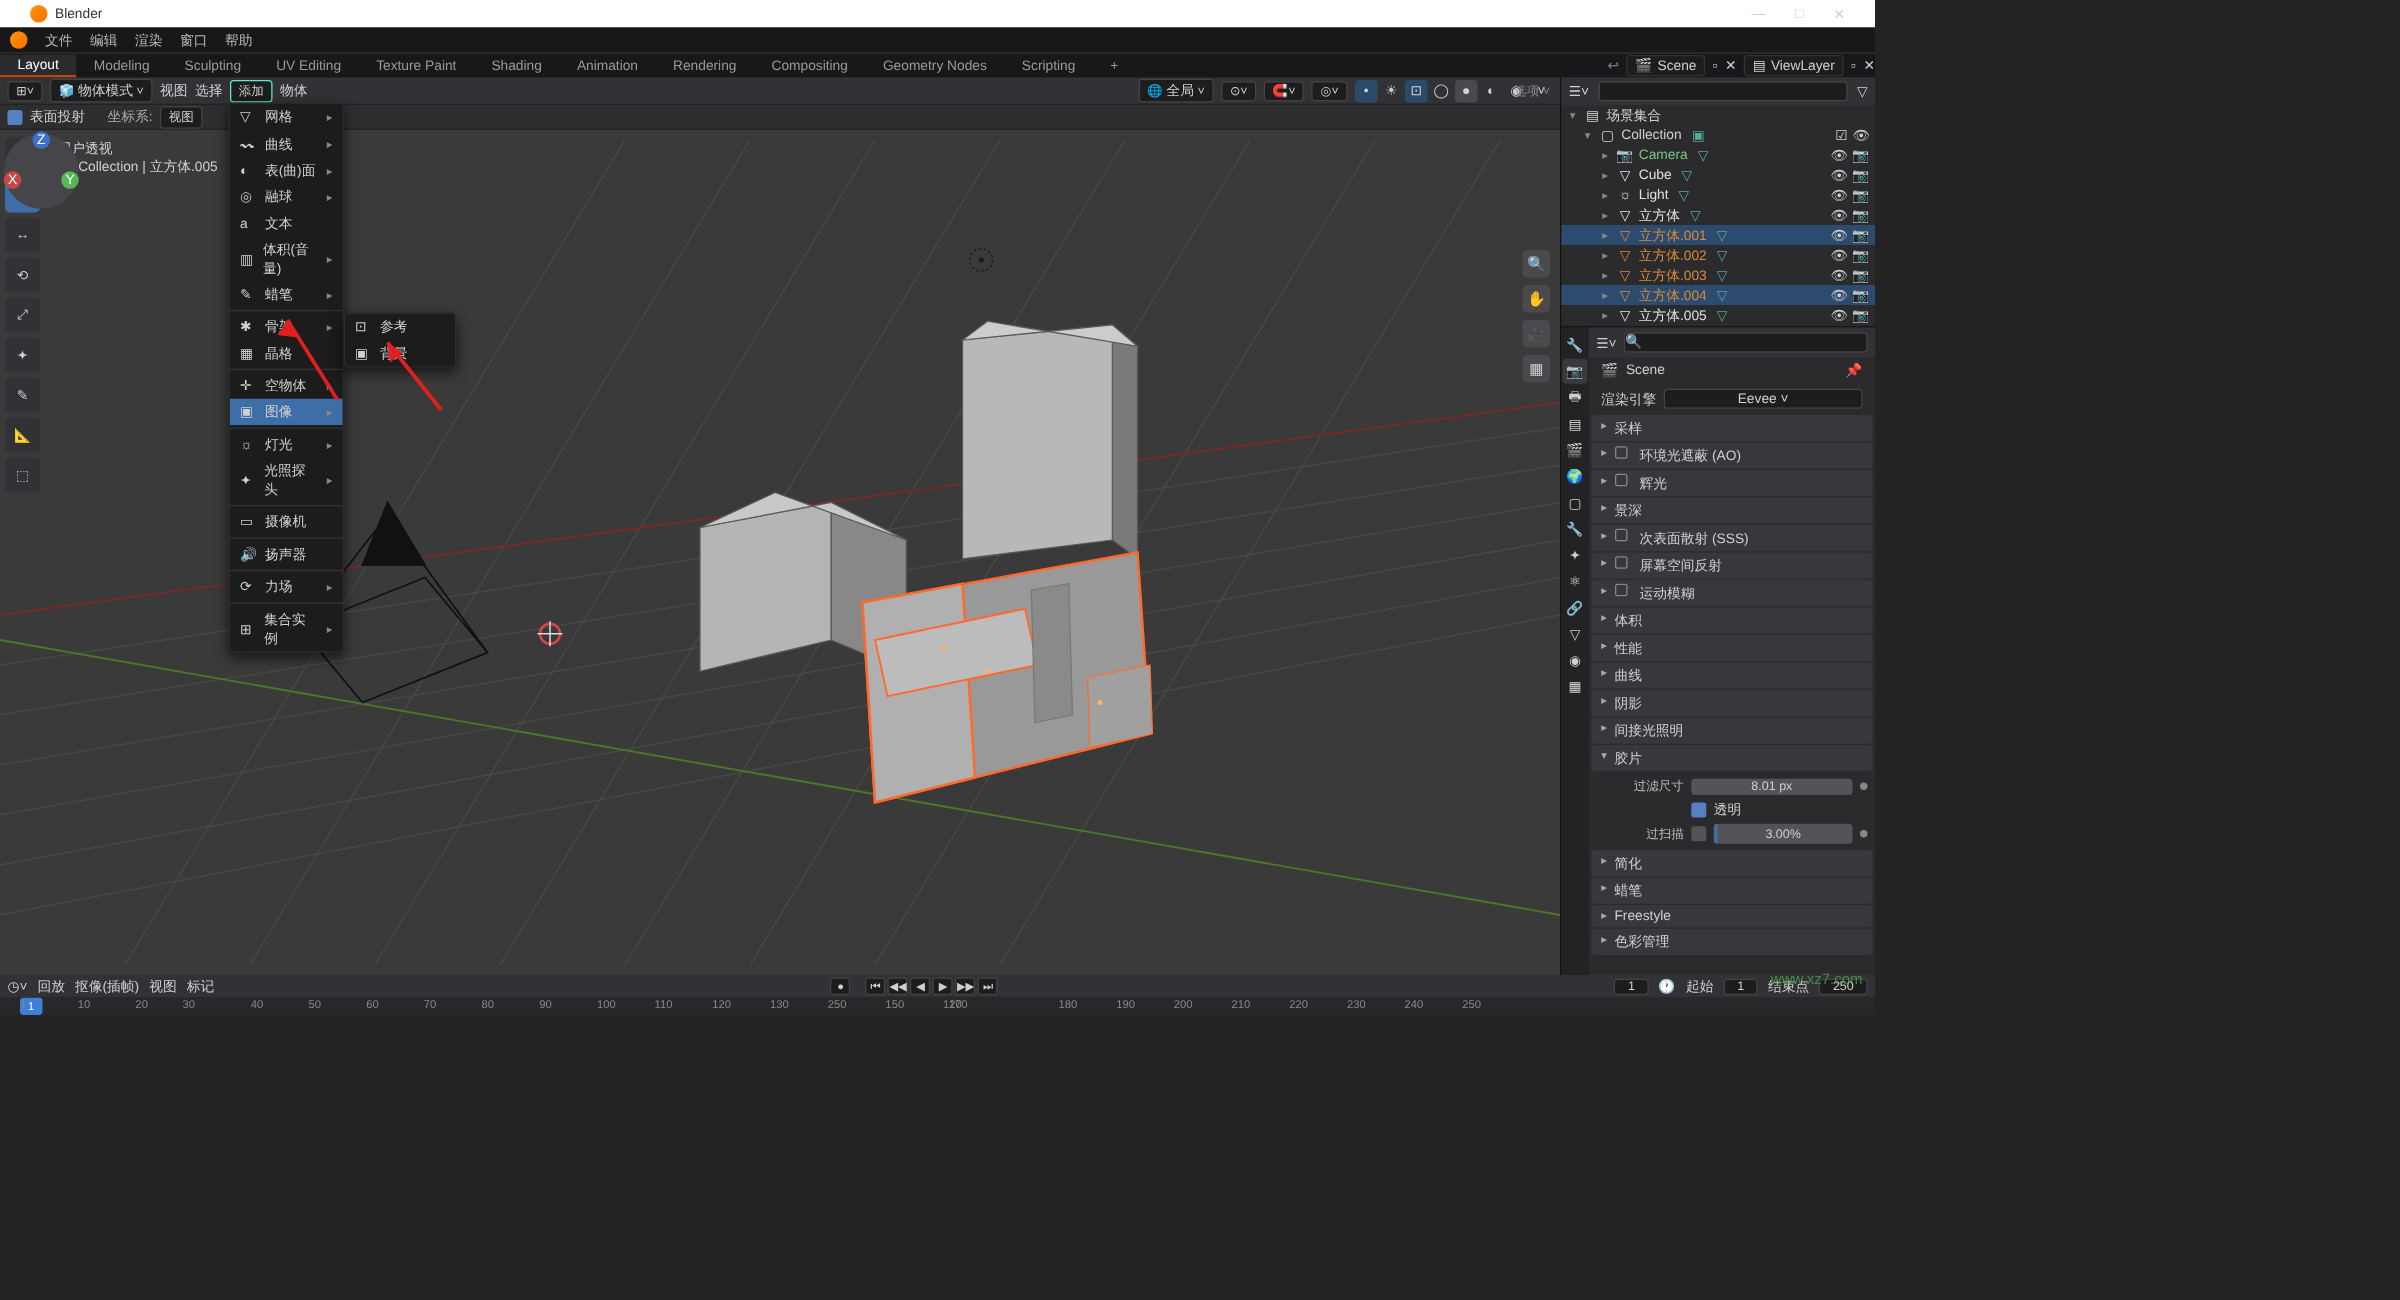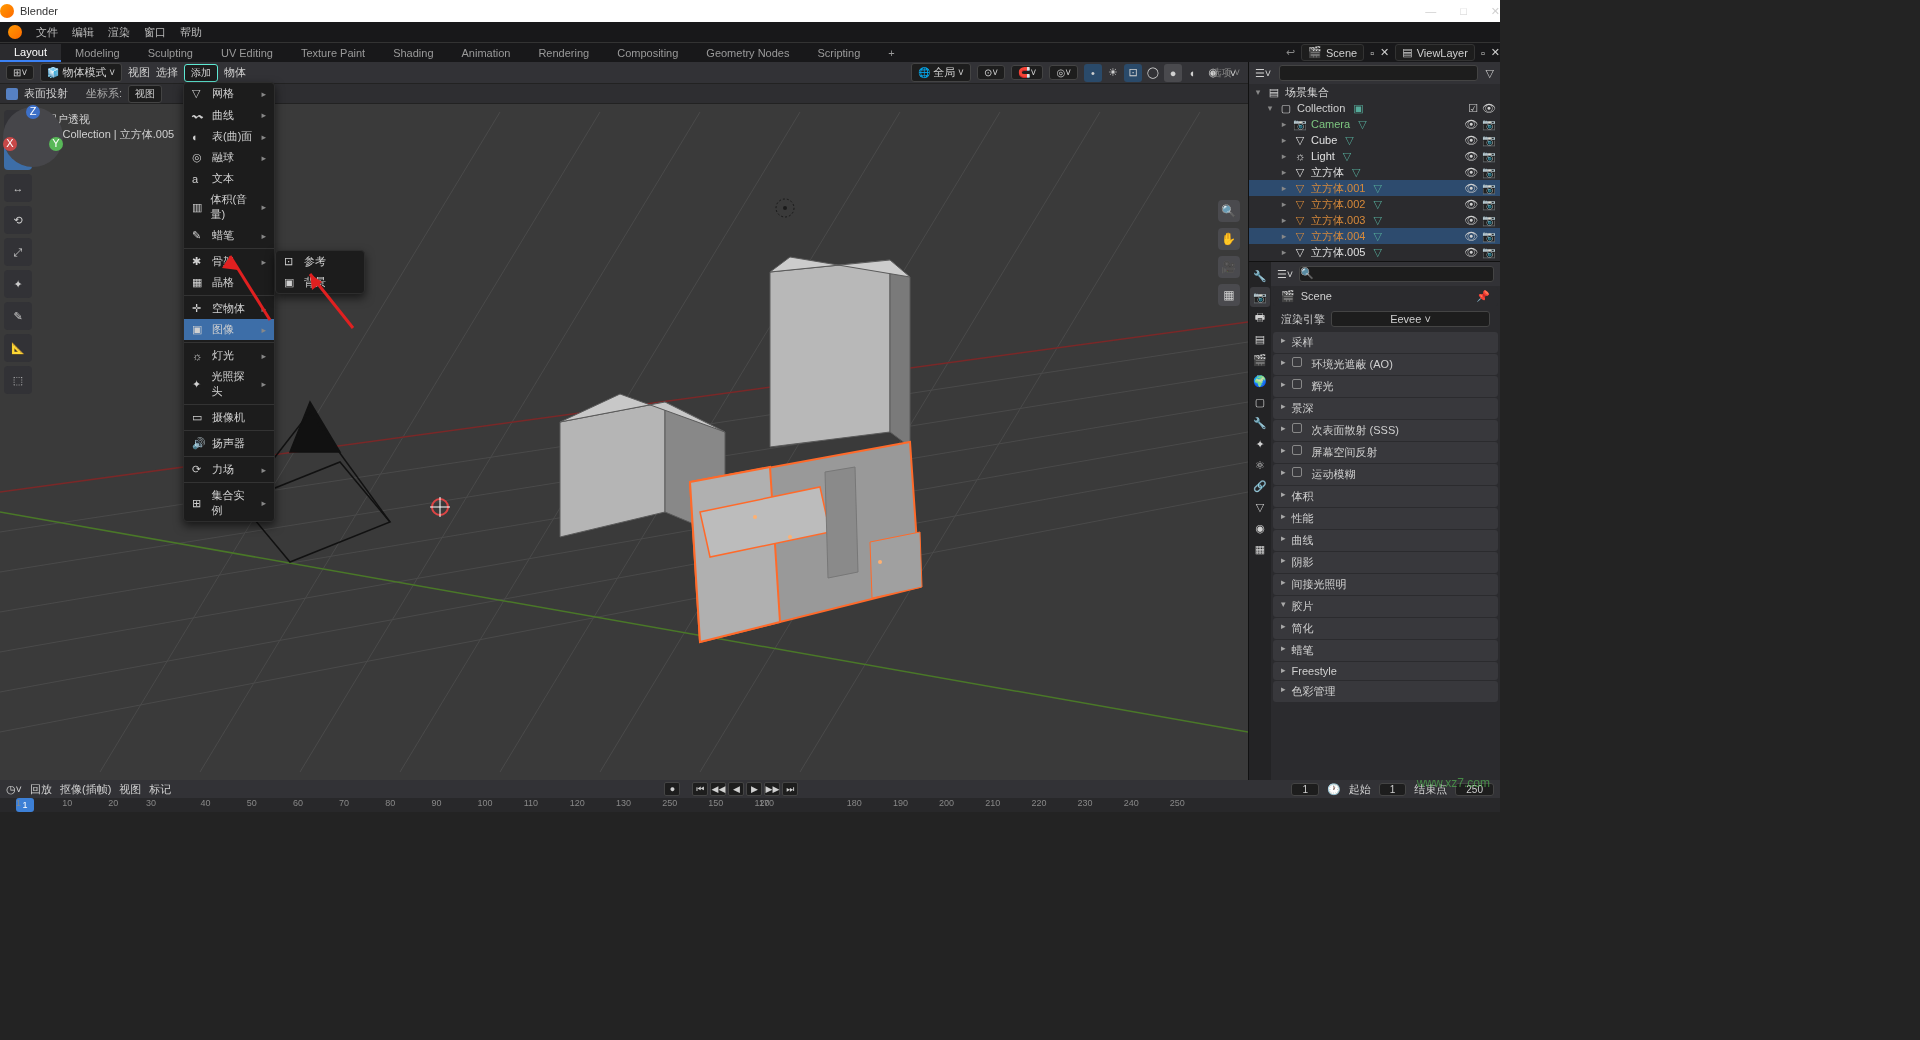--- a/index.html
+++ b/index.html
@@ -1,24 +1,24 @@
 <!DOCTYPE html>
 <html><head>
 <meta charset="utf-8">
 <style>
 *{margin:0;padding:0;box-sizing:border-box;font-family:"Microsoft YansConfigure YaHei",Arial,sans-serif;font-size:11px;color:#d0d0d0;user-select:none}
 body{background:#232323;width:1500px;height:812px;overflow:hidden;position:relative}
-.titlebar{height:22px;background:#fff;display:flex;align-items:center;padding:0 0;color:#333}
+.titlebar{height:22px;background:#fff;display:flex;align-items:center;padding:0 24px;color:#333}
 .titlebar .tbtns{margin-left:auto;display:flex;gap:24px;color:#333;font-size:13px}
 .menubar{height:20px;background:#18181a;display:flex;align-items:center;padding:0 8px;gap:14px}
 .menubar span{color:#bababa;font-size:11px}
 .logo{width:14px;height:14px;background:linear-gradient(135deg,#ff9a00,#ff6a00);border-radius:50%}
 .tabbar{height:20px;background:#18181a;display:flex;align-items:center;border-top:1px solid #333}
 .tabbar .tab{padding:2px 14px;color:#9a9a9a;font-size:11px}
-.tabbar .tab.active{background:#2b2b2e;color:#fff;border-bottom:2px solid #3b82f6}
+.tabbar .tab.active{background:#2b2b2e;color:#fff;border-bottom:2px solid #c2410c}
 .scenewrap{margin-left:auto;display:flex;align-items:center;gap:6px}
 .scenewrap .fld{background:#1d1d1d;border:1px solid #333;border-radius:3px;padding:1px 6px;font-size:10px;display:flex;align-items:center;gap:4px}
 .maincols{display:flex;height:calc(100% - 62px - 32px)}
 .vcol{flex:1;display:flex;flex-direction:column;position:relative}
 .vhdr{height:22px;background:#323236;display:flex;align-items:center;padding:0 6px;gap:6px;border-bottom:1px solid #222;font-size:11px}
 .vhdr .drop,.vhdr .btn{background:#1d1d1d;border:1px solid #444;border-radius:3px;padding:1px 6px;font-size:10px}
 .vhdr .drop.active{border:1px solid #5eead4}
 .vhdr .ricon{width:18px;height:18px;border-radius:3px;display:flex;align-items:center;justify-content:center}
 .vhdr .rbtns{margin-left:auto;display:flex;gap:2px}
 .viewport{flex:1;position:relative;background:#3a3a3a;overflow:hidden}
@@ -464,20 +464,41 @@
                 <span>阴影</span>
               </div>
               <div class="shdr">
                 <span class="car">▸</span>
                 <span>间接光照明</span>
               </div>
               <div class="shdr">
                 <span class="car">▾</span>
                 <span>胶片</span>
               </div>
+              <div style="padding: 2px 0px;">
+   <div class="srow">
+                  <span class="slabel">过滤尺寸</span>
+                  <div class="sval">8.01 px</div>
+                  <span class="dot"></span>
+                </div>
+   <div class="srow">
+                  <span class="slabel"></span>
+                  <span class="schk"></span>
+                  <span>透明</span>
+                </div>
+   <div class="srow">
+                  <span class="slabel">过扫描</span>
+                  <span class="schk off"></span>
+                  <div class="slider">
+                    <div class="fill" style="width:3%"></div>
+                    <div class="txt">3.00%</div>
+                  </div>
+                  <span class="dot"></span>
+                </div>
+              </div>
               <div class="shdr">
                 <span class="car">▸</span>
                 <span>简化</span>
               </div>
               <div class="shdr">
                 <span class="car">▸</span>
                 <span>蜡笔</span>
               </div>
               <div class="shdr">
                 <span class="car">▸</span>

